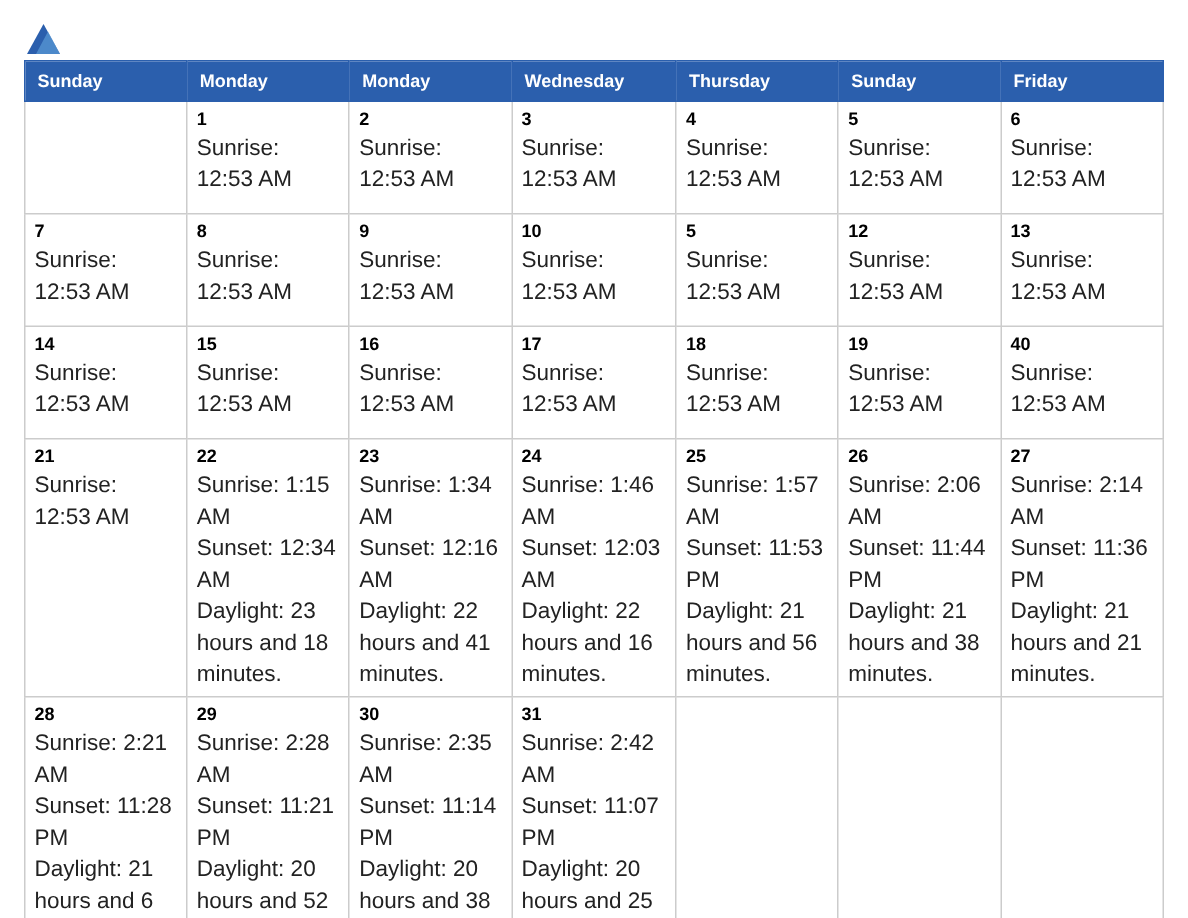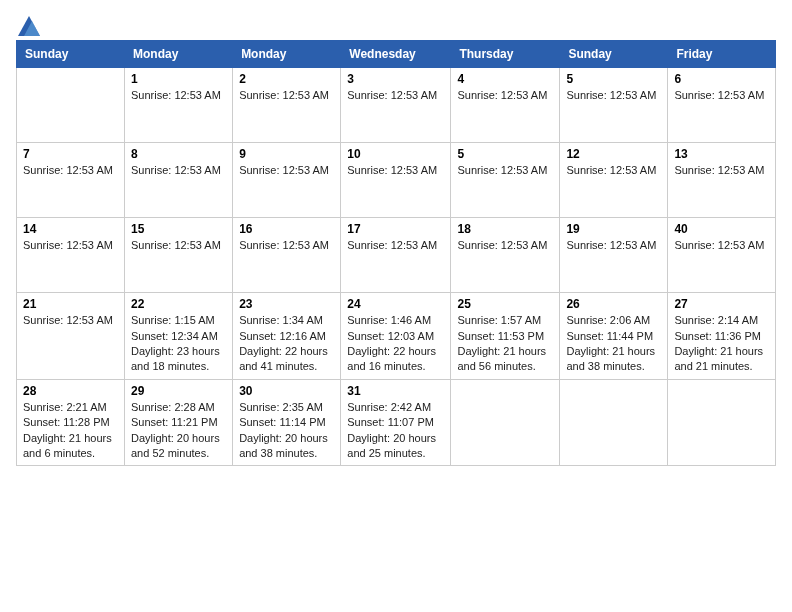--- a/index.html
+++ b/index.html
@@ -57,21 +57,21 @@
       min-height: 75px;
       height: 75px;
     }
     .cell-day {
       font-weight: bold;
       font-size: 12px;
       display: block;
       margin-bottom: 2px;
     }
     .cell-info {
-      font-size: 11px;
+      font-size: 15px;
       color: #222;
       line-height: 1.4;
     }
     .empty-cell {
       background: #fff;
     }
   </style>
 </head>
 <body>
 

